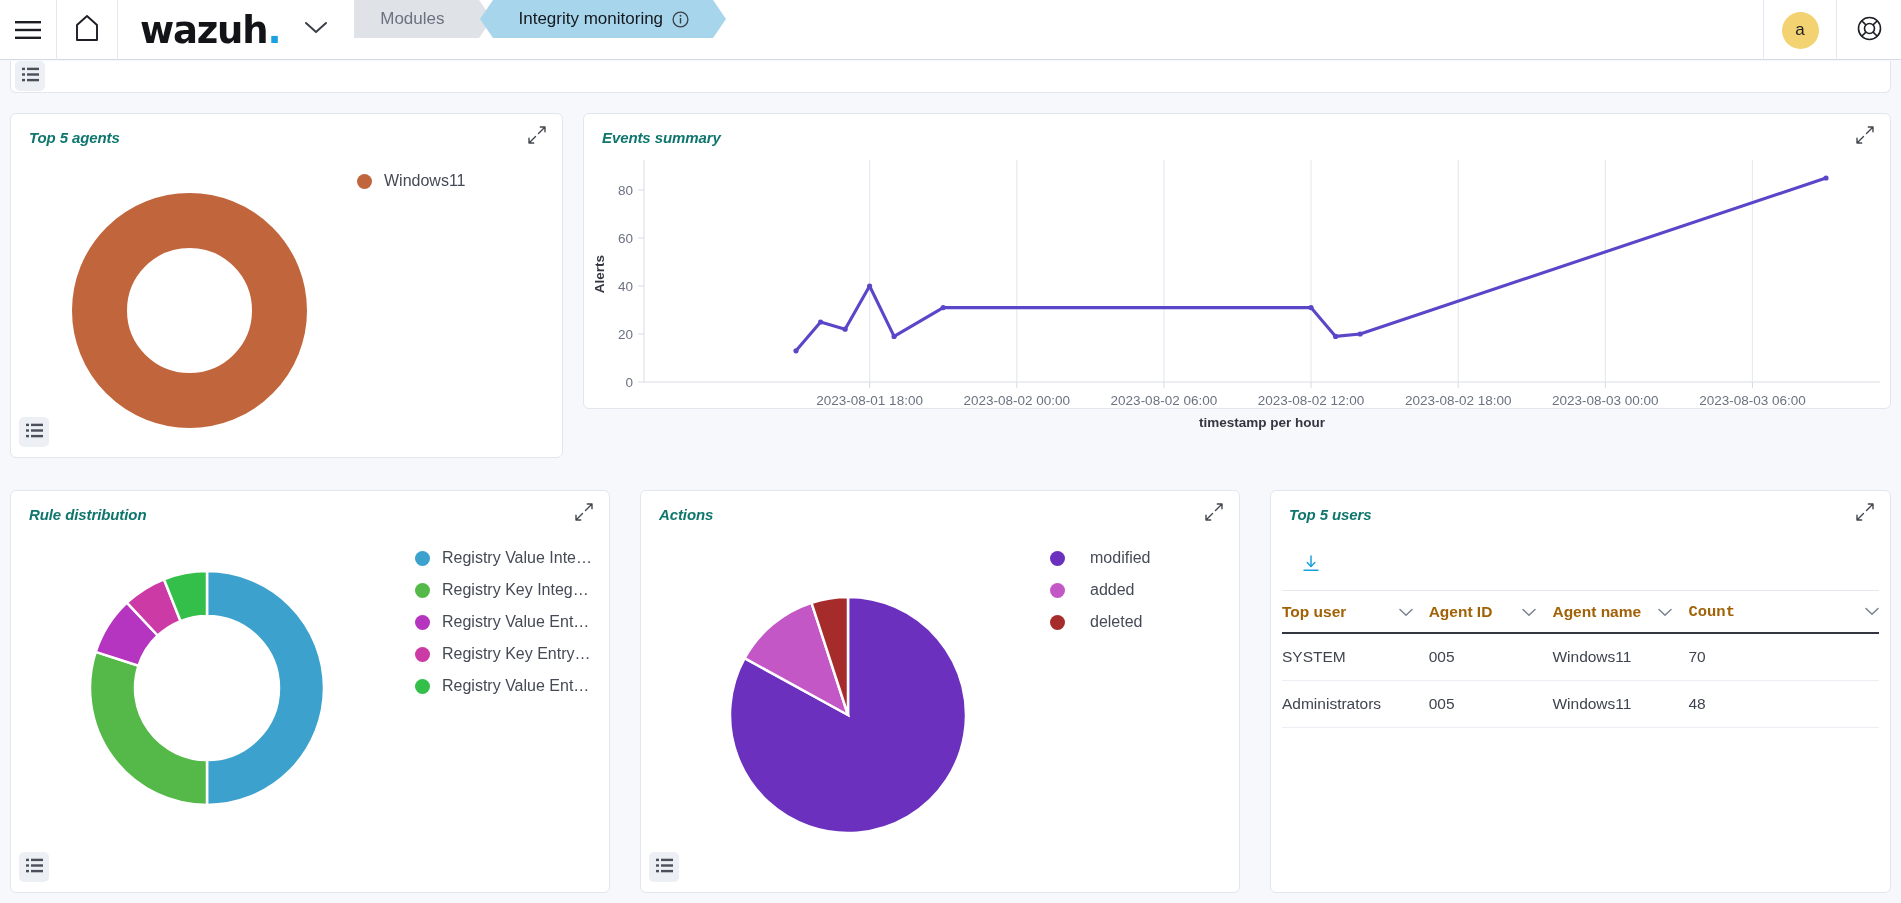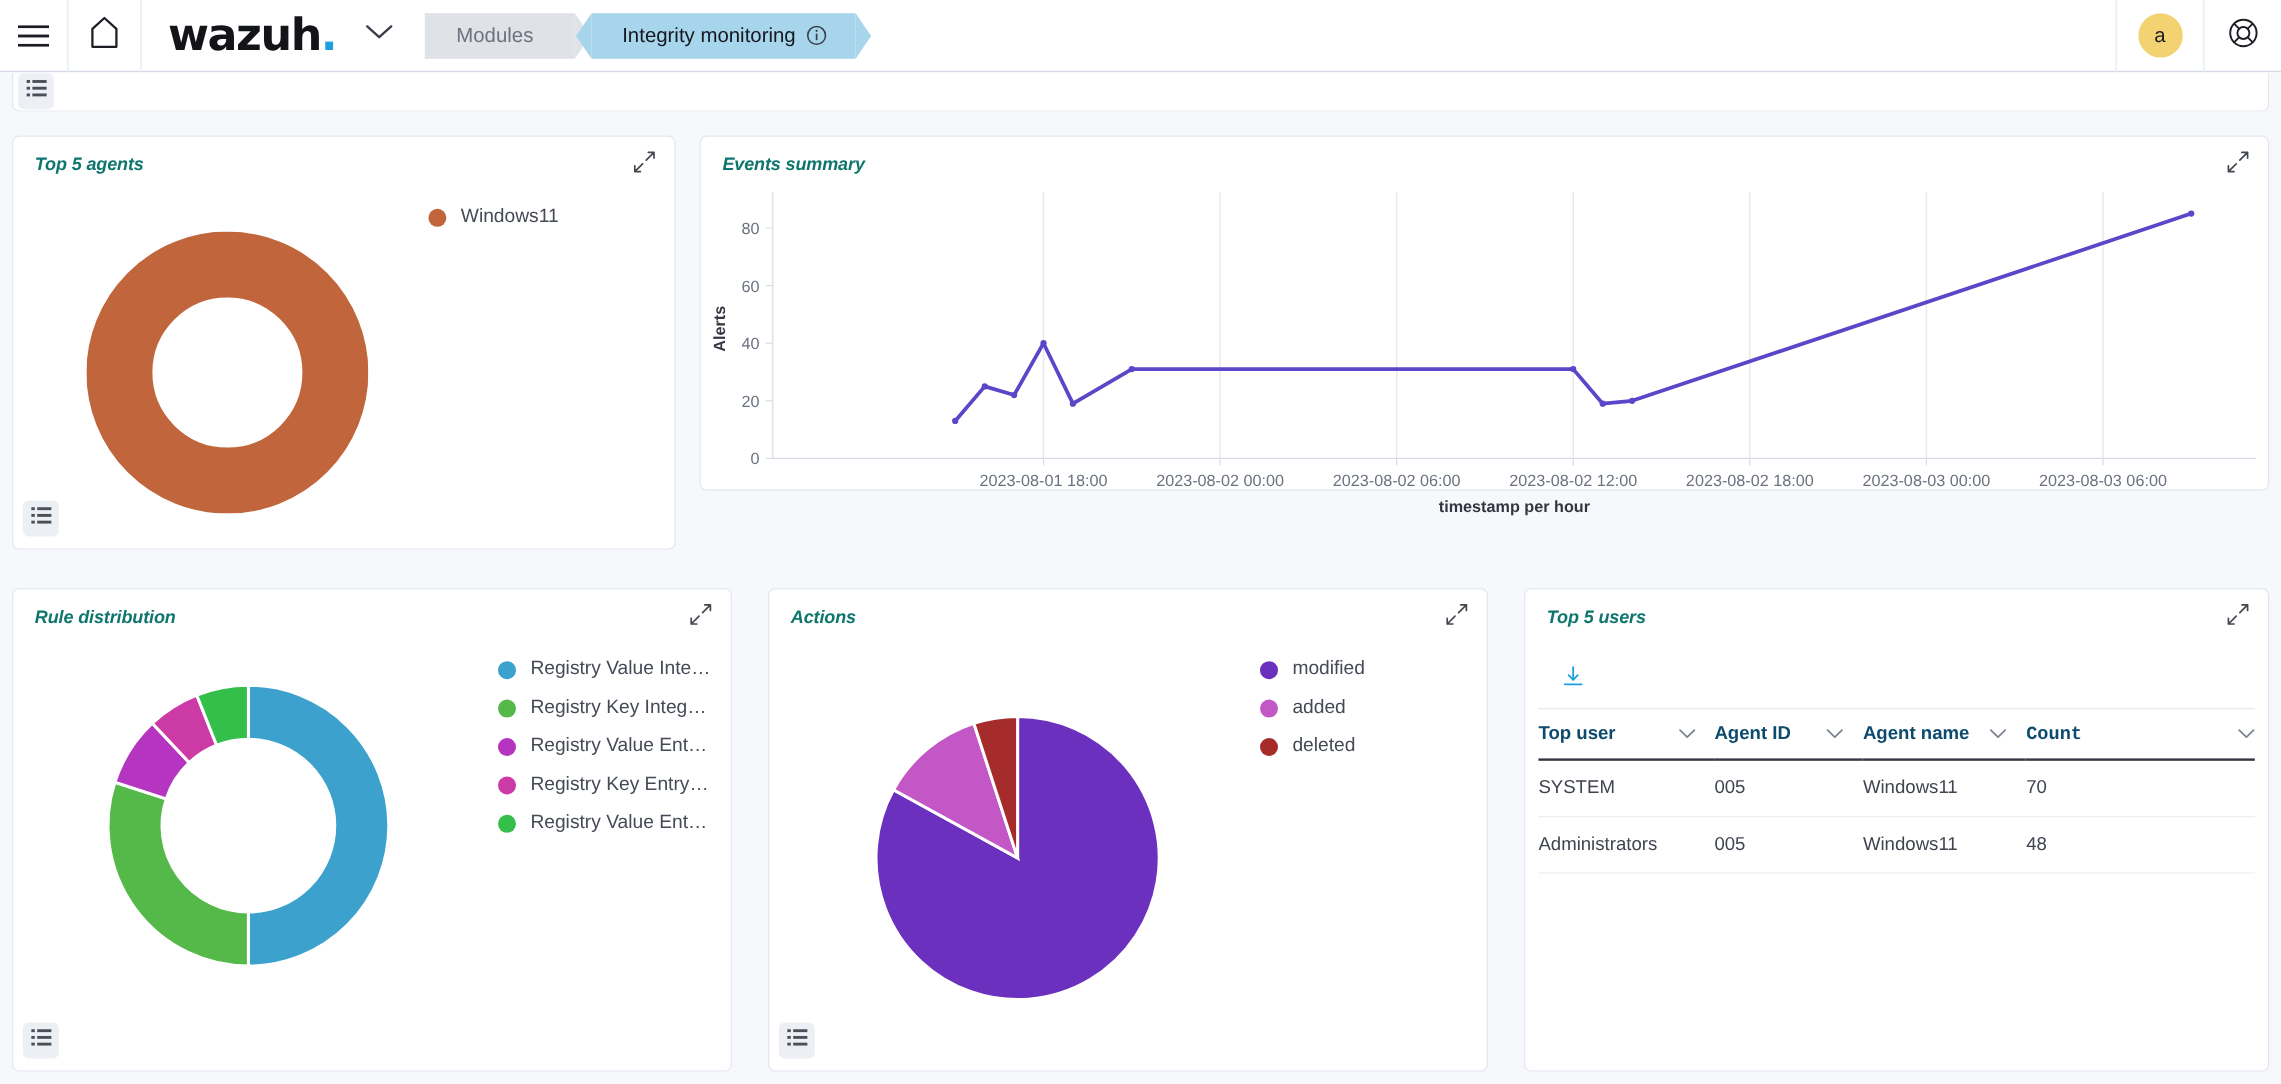--- a/index.html
+++ b/index.html
@@ -10,21 +10,21 @@
     font-family: "Liberation Sans", sans-serif;
     overflow: hidden;
   }
   body { position: relative; }
 
   
   .header {
     position: absolute; top: 0; left: 0; width: 1901px; height: 60px;
     background: #ffffff;
     border-bottom: 1px solid #d3dae6;
-    display: flex; align-items: center;
+    display: flex; 
     z-index: 30;
   }
   .hdr-cell {
     height: 60px; display: flex; align-items: center; justify-content: center;
   }
   .hdr-sep { width: 1px; height: 60px; background: #e4e8f1; }
   .burger { width: 56px; }
   .burger svg { display:block; }
   .home-btn { width: 60px; }
   .logo-wrap { padding-left: 22px; display:flex; align-items:center; height:60px; }
@@ -137,35 +137,35 @@
 
   
   #rule-donut { position: absolute; left: 62px; top: 543px; }
   #rule-legend { left: 415px; top: 549px; }
   #rule-legend .legend-item { margin-bottom: 14px; }
   #rule-legend .legend-label { max-width: 150px; overflow: hidden; text-overflow: ellipsis; }
 
   
   #actions-pie { position: absolute; left: 703px; top: 570px; }
   #actions-legend { left: 1050px; top: 549px; }
-  #actions-legend .legend-item { margin-bottom: 14px; }
+  #actions-legend .legend-item { margin-bottom: 14px; gap: 13px; }
 
   
   .dl-btn {
     position: absolute; left: 1298px; top: 553px;
     width: 26px; height: 26px; cursor: pointer;
     display:flex; align-items:center; justify-content:center;
   }
   .users-table {
     position: absolute; left: 1282px; top: 590px; width: 597px;
     border-collapse: collapse;
   }
   .users-table thead th {
     text-align: left;
-    font-size: 15.5px; font-weight: 700; color: #0c4a6e;
+    font-size: 15.5px; font-weight: 700; color: #a16207;
     padding: 12px 0 11px 0;
     border-top: 1px solid #e6e8ee;
     border-bottom: 2px solid #343741;
     white-space: nowrap;
   }
   .th-inner { display: flex; align-items: center; justify-content: space-between; padding-right: 16px; }
   .users-table tbody td {
     font-size: 15.5px; color: #3f444f;
     padding: 14px 0 14px 0;
     border-bottom: 1px solid #eceef3;

